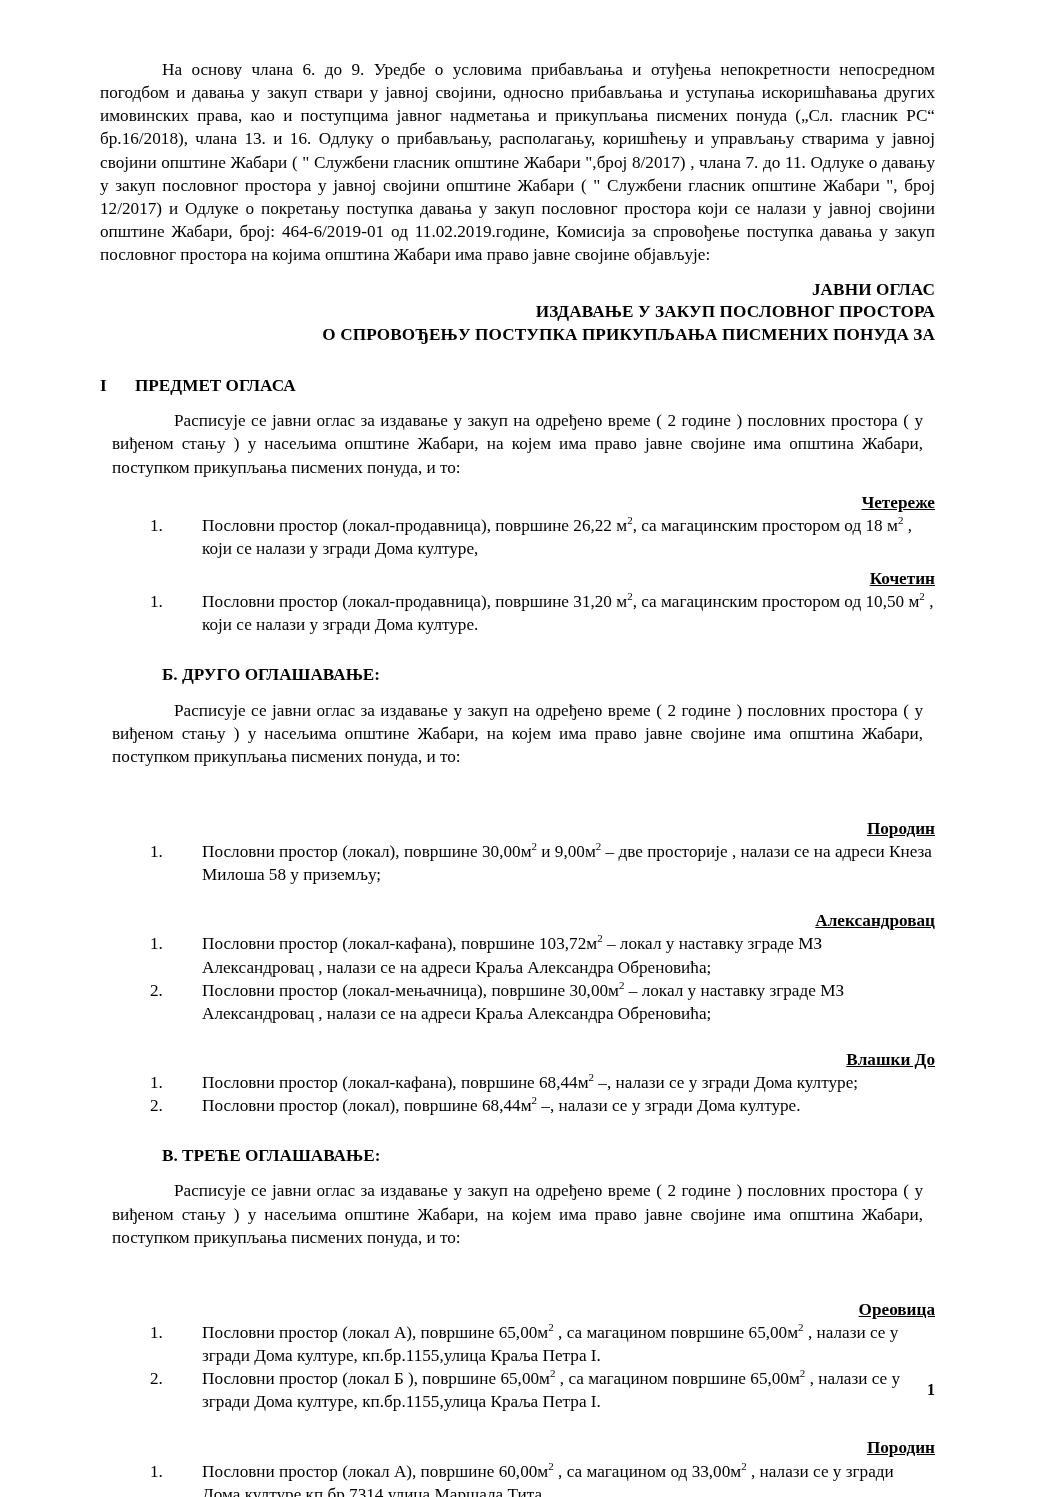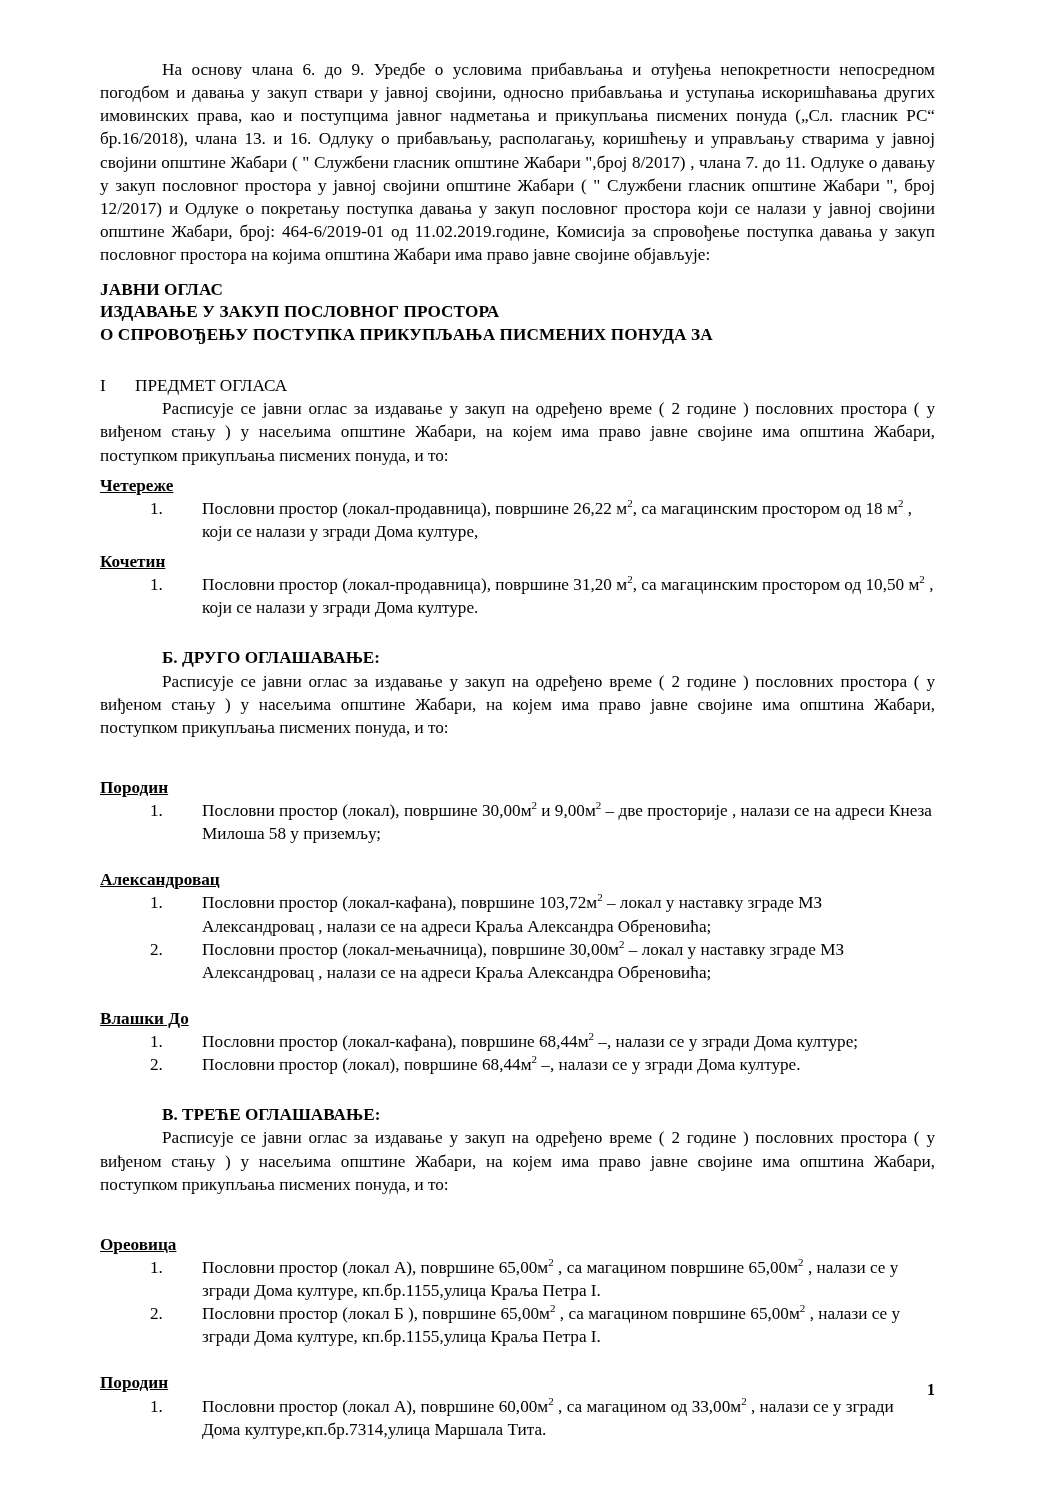--- a/index.html
+++ b/index.html
@@ -21,47 +21,48 @@
     color: #000000;
     overflow: hidden;
   }
   .intro {
     text-align: justify;
     text-justify: inter-word;
     text-indent: 62px;
     margin: 0;
   }
   .title-block {
-    text-align: left;
+    text-align: right;
     font-weight: bold;
     margin-top: 13px;
     line-height: 1.30;
   }
   .title-block div { letter-spacing: 0.1px; }
   .section-num {
-    font-weight: normal;
+    font-weight: bold;
     margin-top: 28px;
     margin-left: 0;
   }
   .section-num .numeral { display: inline-block; min-width: 35px; }
   .sub-head {
     font-weight: bold;
     margin-top: 27px;
     margin-left: 62px;
   }
   .body-para {
     text-align: justify;
     text-indent: 62px;
-    margin: 0;
+    margin: 12px;
   }
   .place {
     font-weight: bold;
     text-decoration: underline;
     margin-top: 7px;
     display: block;
+    text-align: right;
   }
   ol.items {
     margin: 0;
     padding: 0;
     list-style: none;
   }
   ol.items > li {
     position: relative;
     padding-left: 102px;
     margin: 0;

